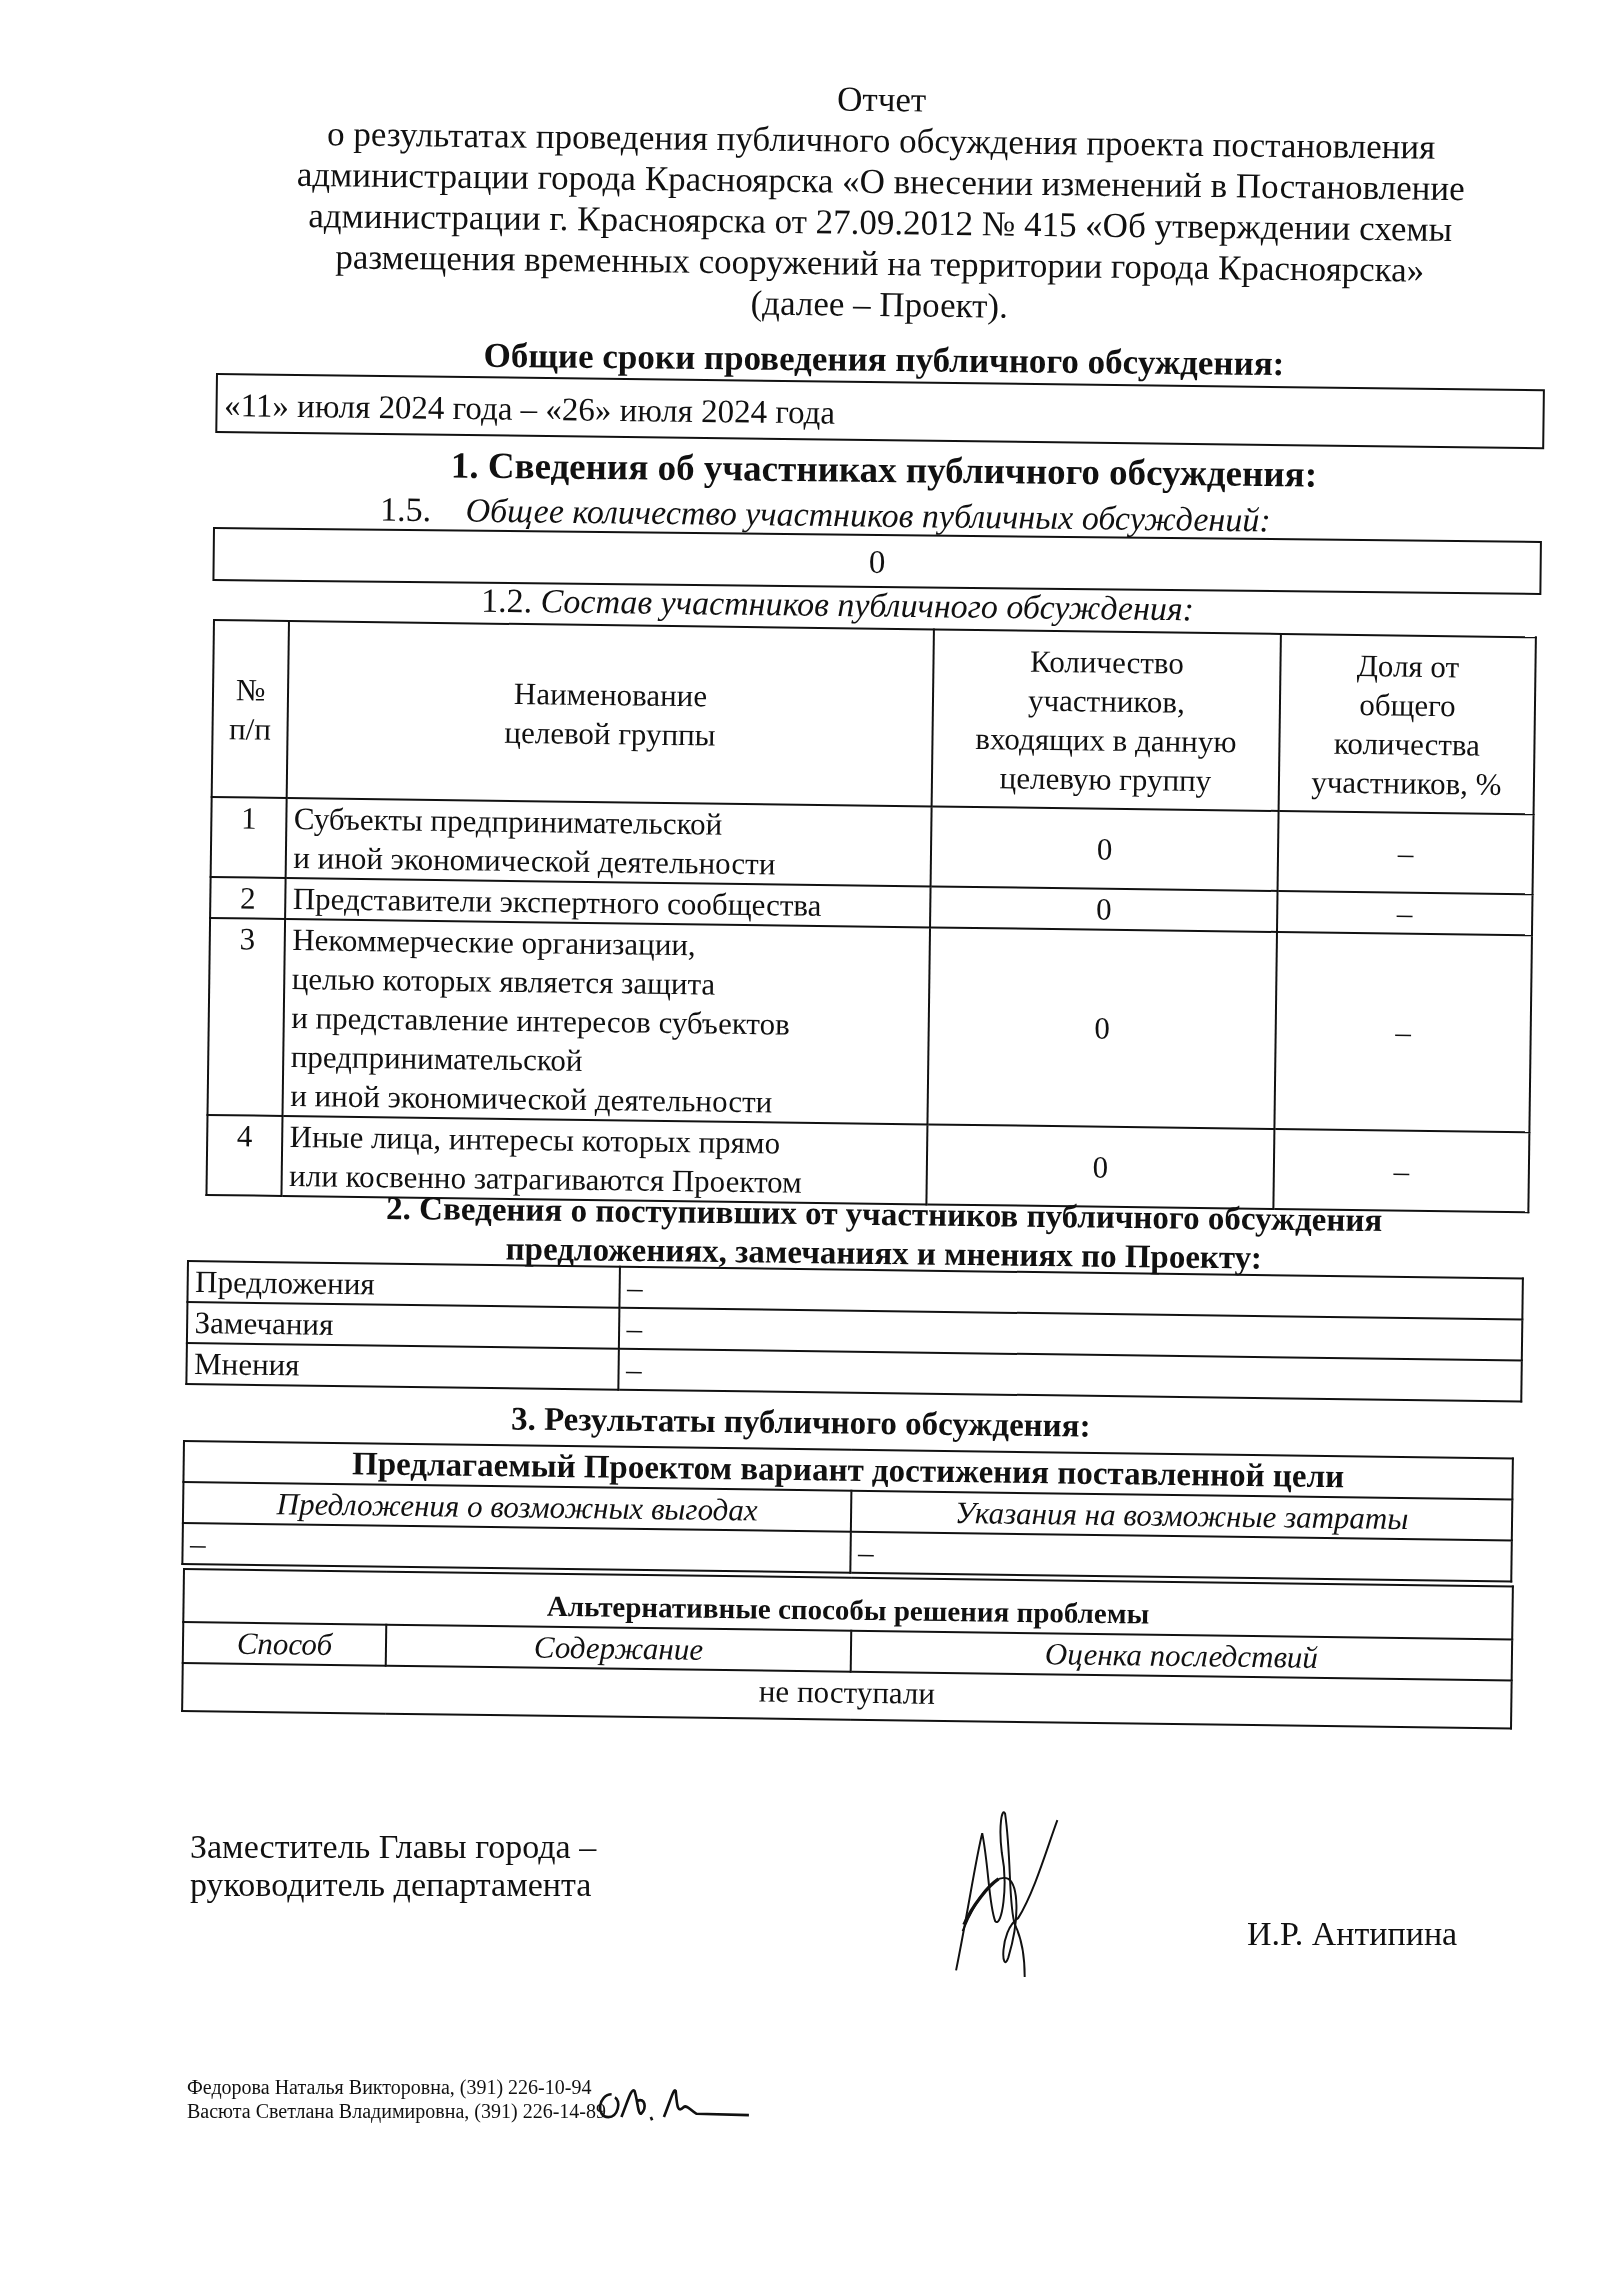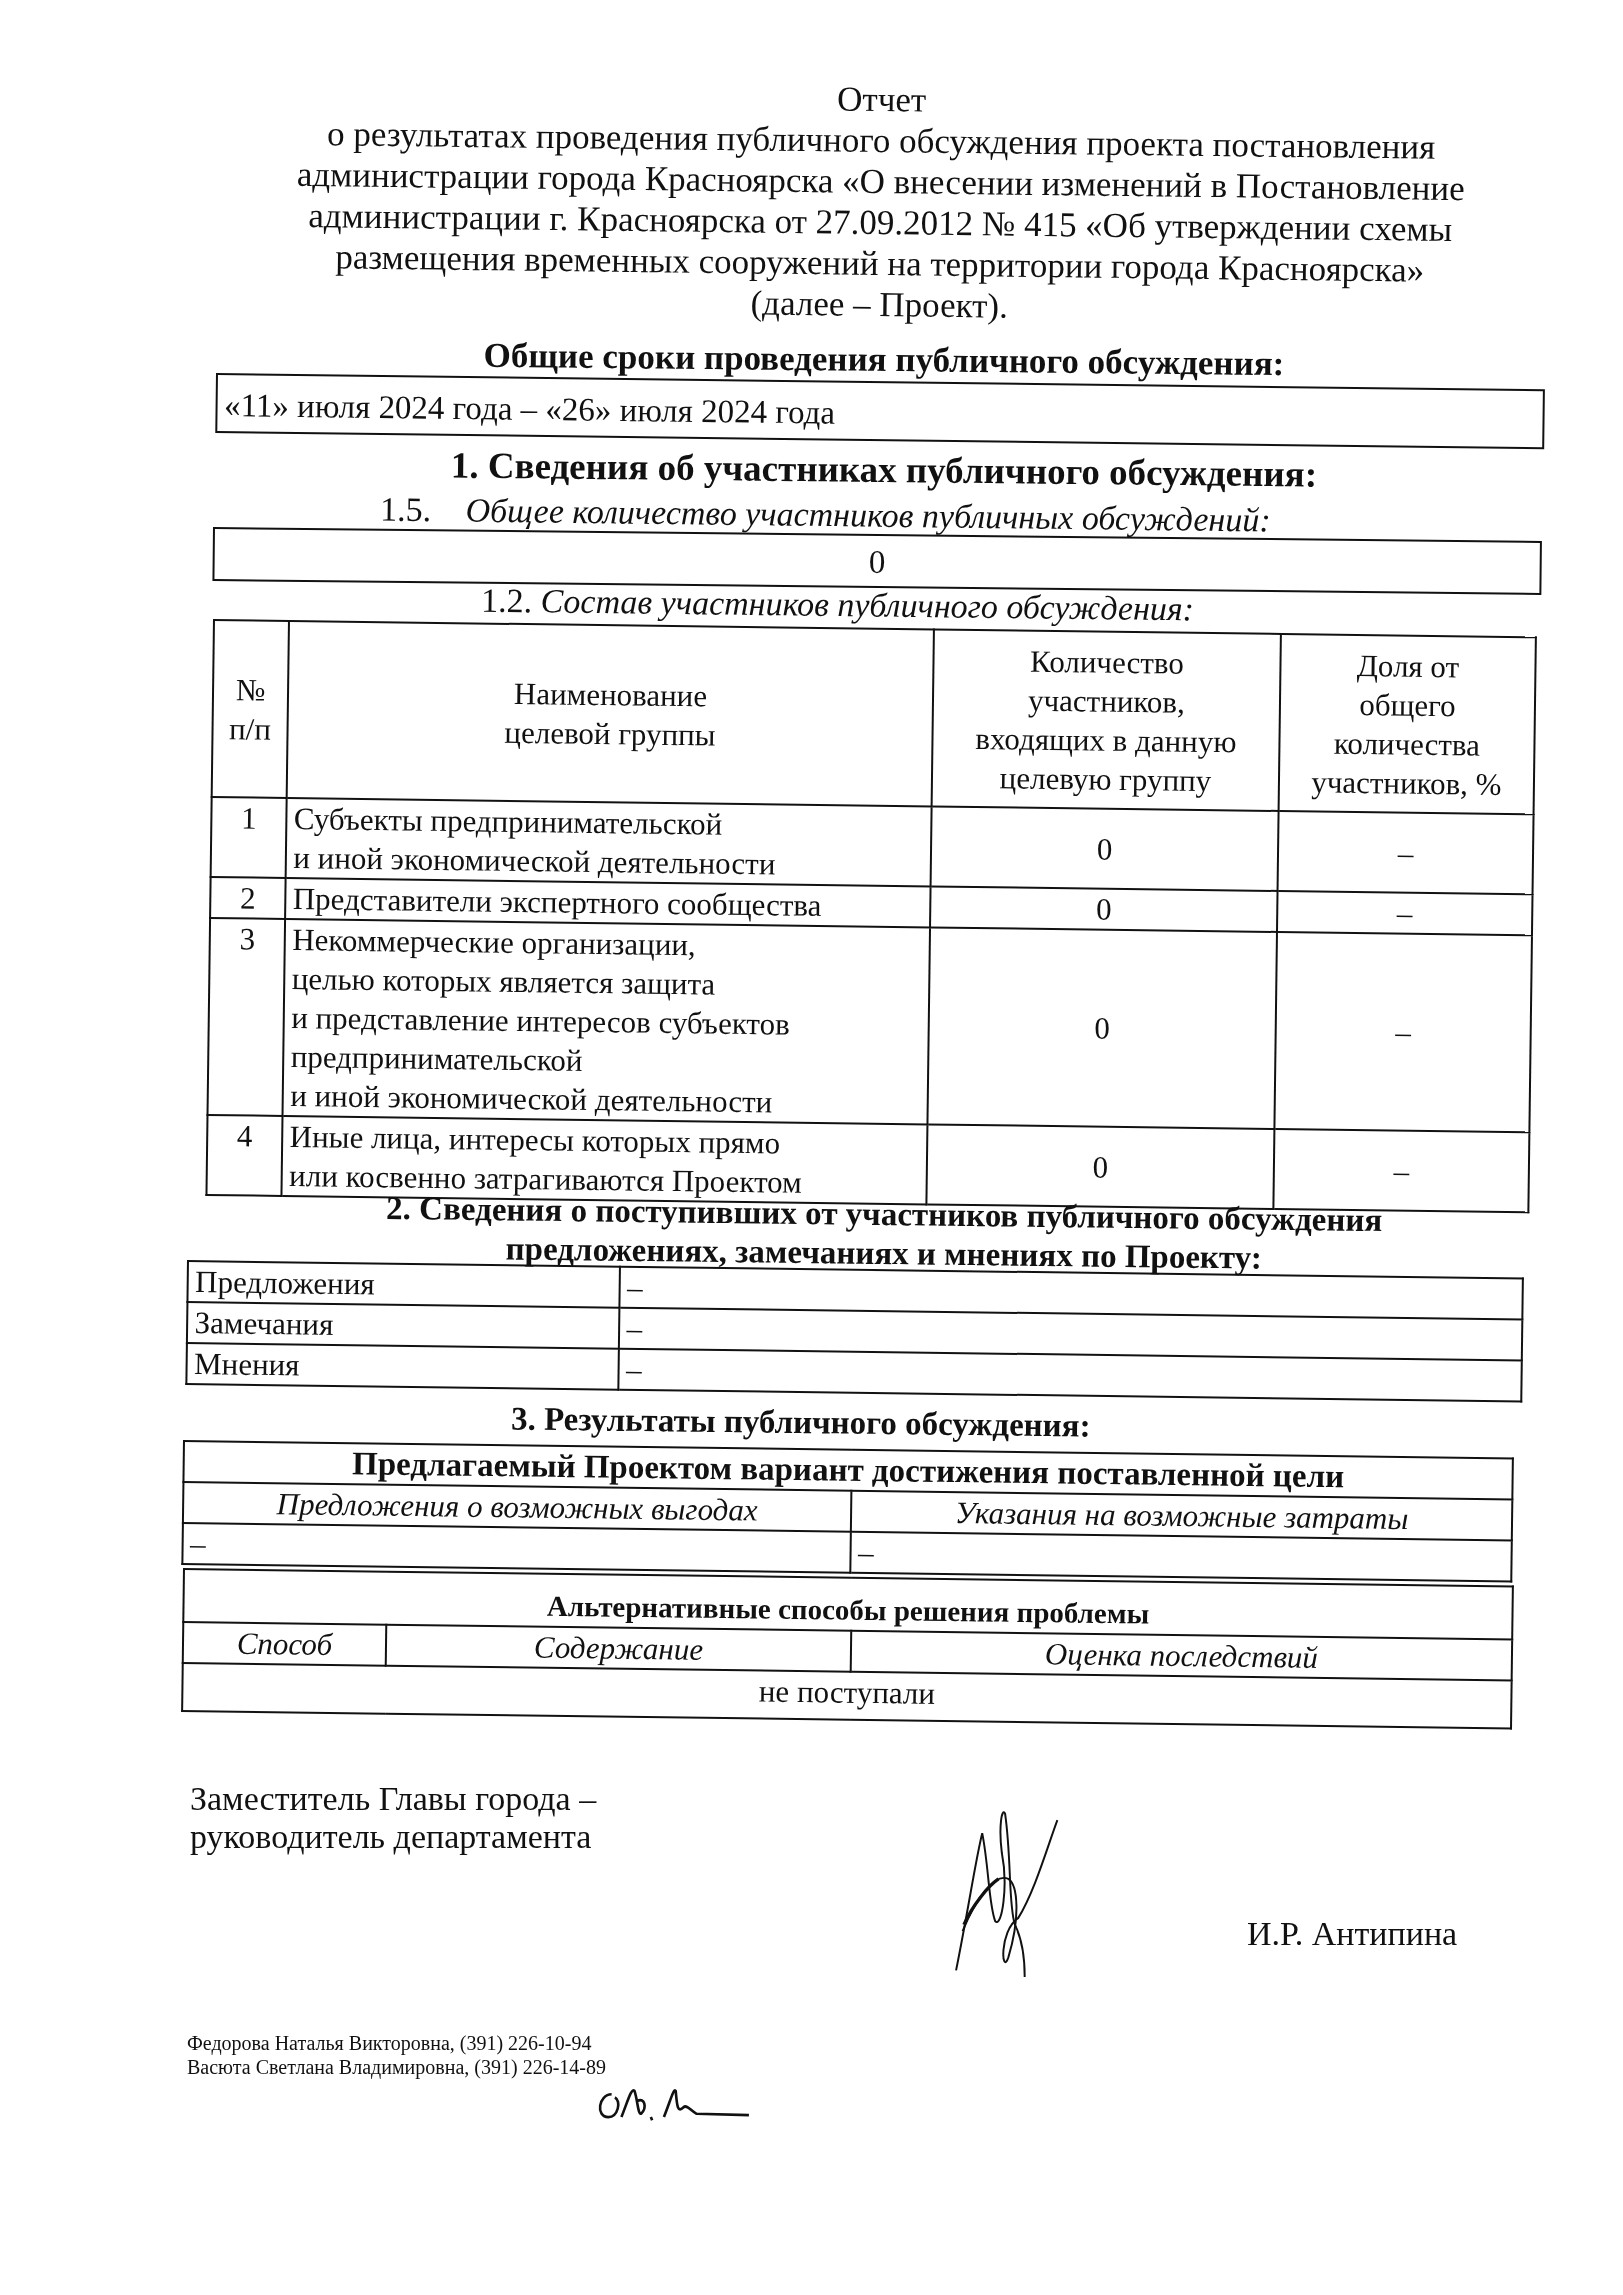--- a/index.html
+++ b/index.html
@@ -21,21 +21,21 @@
     border: 2px solid #111; box-sizing: border-box;
   }
   table.grid { border-collapse: collapse; table-layout: fixed; }
   table.grid td { border: 2px solid #111; padding: 0 6.5px; vertical-align: top; font-size: 31px; line-height: 39px; }
   .center { text-align: center; }
   .mid { vertical-align: middle !important; }
   .it { font-style: italic; }
   .b { font-weight: bold; }
   .rot { transform: rotate(0.75deg); transform-origin: left top; }
   .sig-text { font-size: 34px; line-height: 38px; white-space: nowrap; }
-  .contacts { font-size: 20px; line-height: 23.6px; white-space: nowrap; }
+  .contacts { font-size: 20px; line-height: 23.6px; white-space: nowrap; margin-top: 44px; }
 </style>
 </head>
 <body>
 
 <div class="page">
 
   <div class="abs title-block">
     <div>Отчет</div>
     <div>о результатах проведения публичного обсуждения проекта постановления</div>
     <div>администрации города Красноярска «О внесении изменений в Постановление</div>
@@ -192,21 +192,21 @@
       <td class="center it">Способ</td>
       <td class="center it">Содержание</td>
       <td class="center it">Оценка последствий</td>
     </tr>
     <tr>
       <td colspan="3" class="center" style="height:46px;">не поступали</td>
     </tr>
   </tbody>
     </table>
 
-  <div class="abs sig-text" style="left:190px; top:1780px;font-family:Liberation Serif, serif;">
+  <div class="abs sig-text" style="left:190px; top:1828px;font-family:Liberation Serif, serif;">
     <div>Заместитель Главы города –</div>
     <div>руководитель департамента</div>
   </div>
   <svg class="abs" style="left:943px; top:1807px;" width="183" height="170" viewBox="0 0 280 260">
     <path d="M20 250 C40 150, 50 80, 60 40 C70 90, 70 150, 80 175 C90 185, 100 120, 90 70 C85 30, 90 0, 95 10 C105 80, 100 150, 110 180 C120 200, 125 230, 125 260" fill="none" stroke="#111" stroke-width="3"></path>
     <path d="M30 190 C50 140, 80 100, 100 110 C115 120, 118 170, 100 230 C90 260, 85 190, 115 170 C140 130, 160 60, 175 20" fill="none" stroke="#111" stroke-width="3"></path>
     <path d="M32 180 C45 150, 70 120, 85 110" fill="none" stroke="#111" stroke-width="5"></path>
   </svg>
   <div class="abs sig-text" style="left:1247px; top:1915px;">И.Р. Антипина</div>
 

